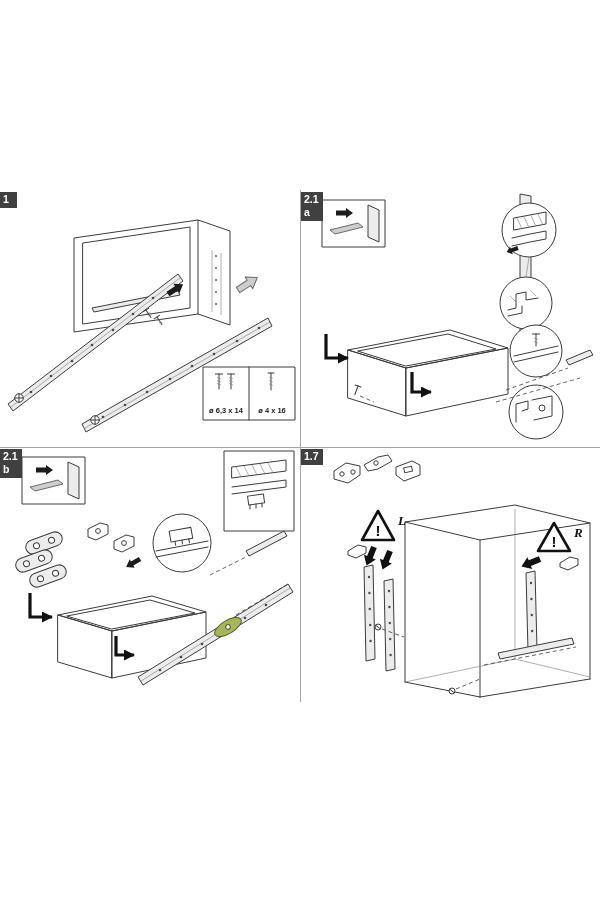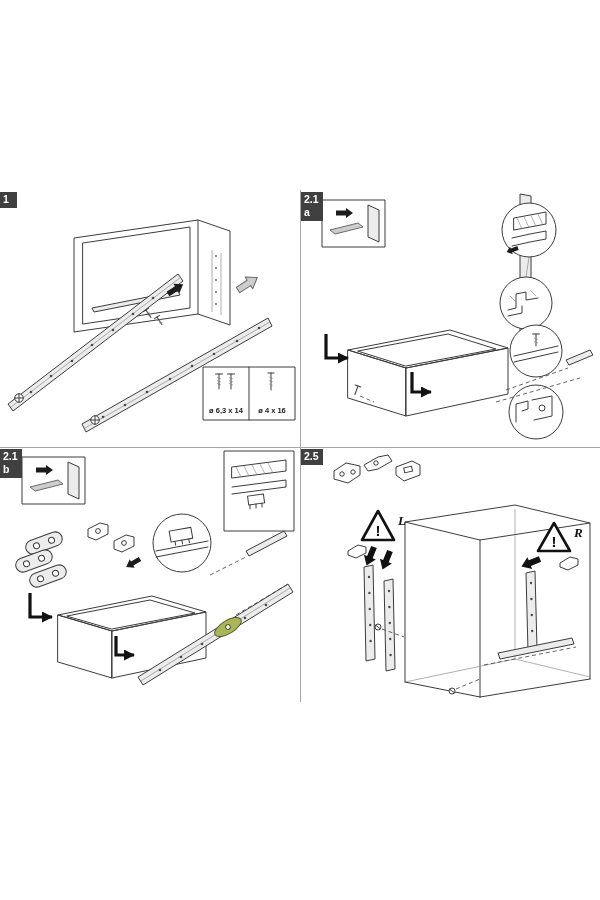--- a/index.html
+++ b/index.html
@@ -453,17 +453,17 @@
             <line class="ln" x1="-2" y1="-1.5" x2="2" y2="1.5"></line>
         </g>
         <line class="dash" x1="82" y1="182" x2="104" y2="190"></line>
         <g transform="translate(152,244)">
           <circle r="3" class="shape"></circle>
             <line class="ln" x1="-2" y1="-1.5" x2="2" y2="1.5"></line>
         </g>
         <line class="dash" x1="156" y1="242" x2="180" y2="232"></line>
       </svg>
       <div class="panel-label">
-        <span>2.5</span>
+        <span>1.7</span>
       </div>
     </section>
   </div>
 </div>
 
 </body></html>

